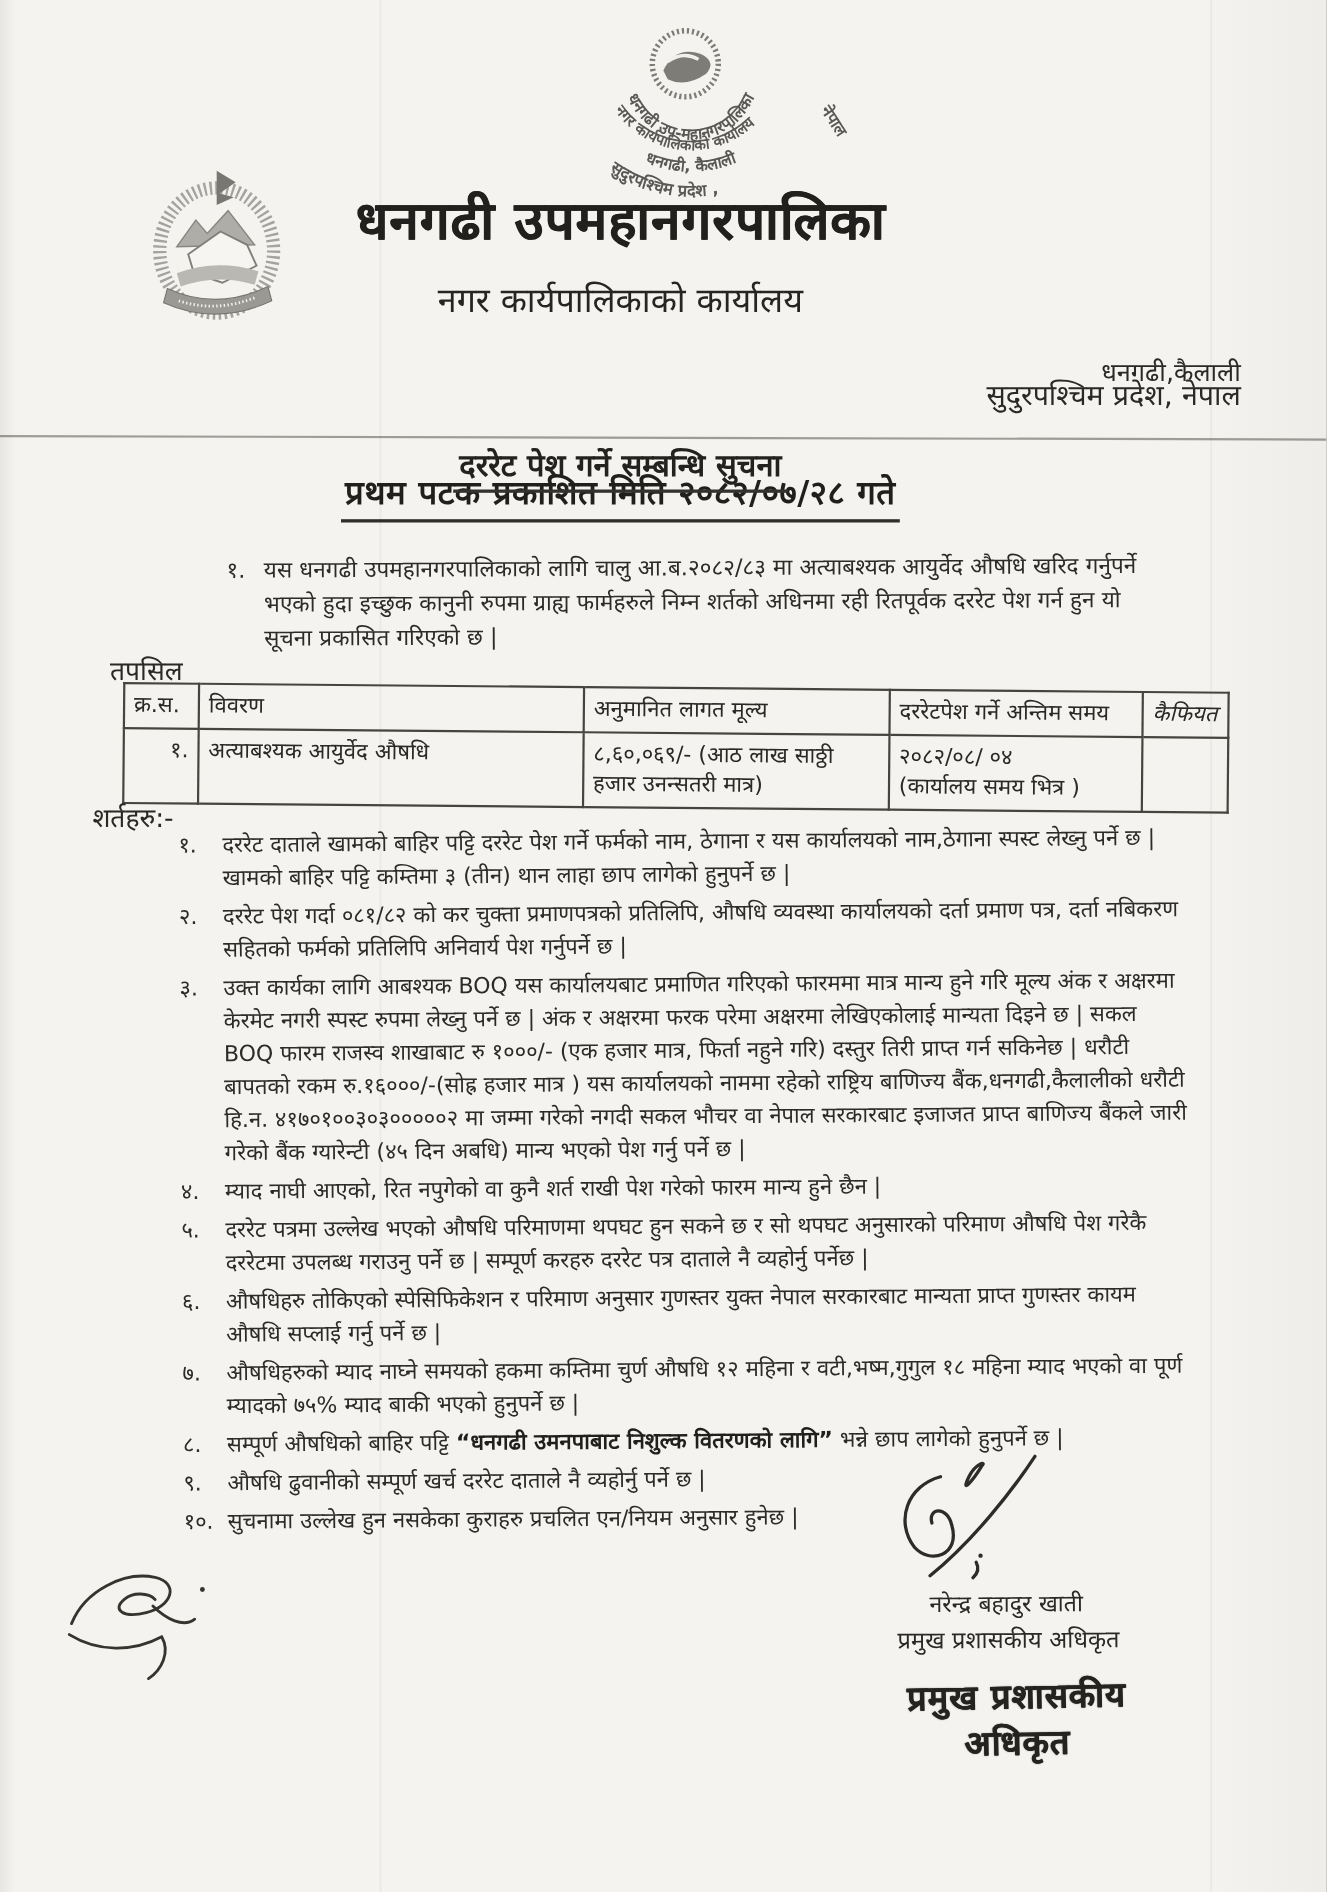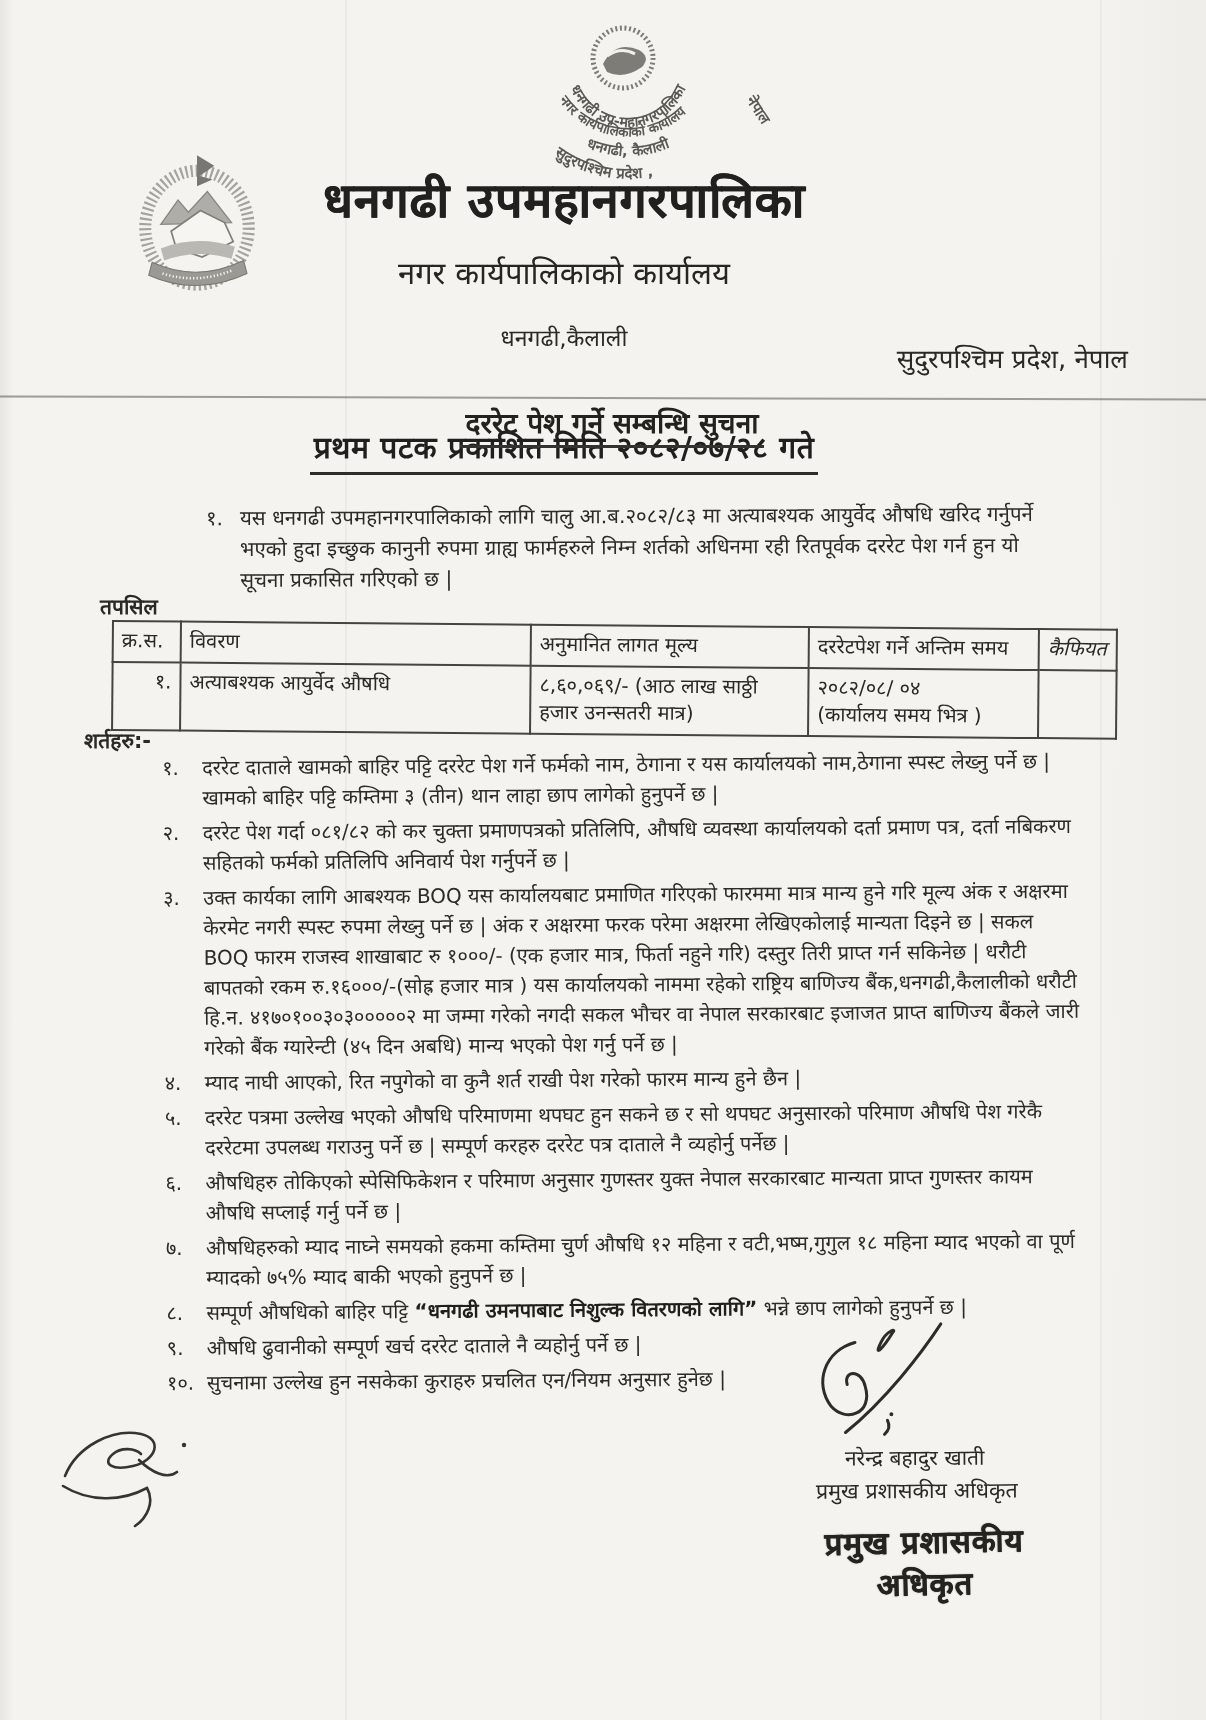--- a/index.html
+++ b/index.html
@@ -11,30 +11,30 @@
       linear-gradient(90deg,#e7e6e2 0px,#f4f3ef 14px,#f4f3ef 1088px,#eeede9 1206px),
       #f4f3ef;
     overflow:hidden;
     font-family:"DejaVu Sans",sans-serif;
     color:#2c2b28;
   }
   .streak{position:absolute;top:0;bottom:0;width:2px;background:#e2e1dd;opacity:.45;}
   .center-line{position:absolute;left:0;width:1128px;text-align:center;}
   .title-main{top:166px;font-size:48px;font-weight:700;color:#21201e;letter-spacing:1px;text-shadow:.7px 0 0 #21201e;z-index:3;}
   .office-line{top:251px;font-size:31px;font-weight:500;color:#262522;}
-  .loc-line{top:321px;font-size:23px;color:#2a2926;}
+  .loc-line{top:321px;font-size:23px;color:#2a2926;text-align:right;}
   .prov-line{top:340px;font-size:26px;color:#2a2926;text-align:right;}
   .rule-full{position:absolute;left:0;top:397px;width:1206px;height:2px;background:#55544f;opacity:.55;transform:rotate(.15deg);}
-  .notice-wrap{top:403px;z-index:2;margin-left:48px;}
+  .notice-wrap{top:403px;z-index:2;}
   .notice-title{display:inline-block;font-size:28px;font-weight:700;color:#23221f;border-bottom:3px solid #33322e;padding:0 6px 4px;}
   .publish-wrap{top:426px;}
   .publish-line{display:inline-block;font-size:30px;font-weight:700;color:#201f1d;border-bottom:3px solid #2e2d29;padding:0 4px 5px;letter-spacing:.5px;}
   .intro{position:absolute;left:206px;top:501px;width:846px;display:flex;font-size:20.5px;line-height:31px;transform:rotate(-.3deg);}
   .intro .num{flex:0 0 34px;}
-  .label-plain{position:absolute;font-size:21px;color:#2a2926;font-weight:bold;}
+  .label-plain{position:absolute;font-size:24px;color:#2a2926;}
   .tapasil{left:100px;top:592px;}
   .sharta{left:84px;top:726px;}
   table.sched{position:absolute;left:112px;top:620px;border-collapse:collapse;table-layout:fixed;transform:rotate(.5deg);transform-origin:left top;}
   table.sched td{border:2px solid #45443f;vertical-align:top;font-size:20px;line-height:27px;padding:5px 8px 7px;color:#2a2926;}
   td.c-sn{width:50px;text-align:right;padding-right:8px;}
   td.c-desc{width:332px;}
   td.c-cost{width:260px;}
   td.c-dead{width:212px;}
   td.c-rem{width:60px;font-style:italic;}
   .terms{position:absolute;left:162px;top:753px;width:918px;font-size:20px;line-height:30px;transform:rotate(-.45deg);transform-origin:left top;}

